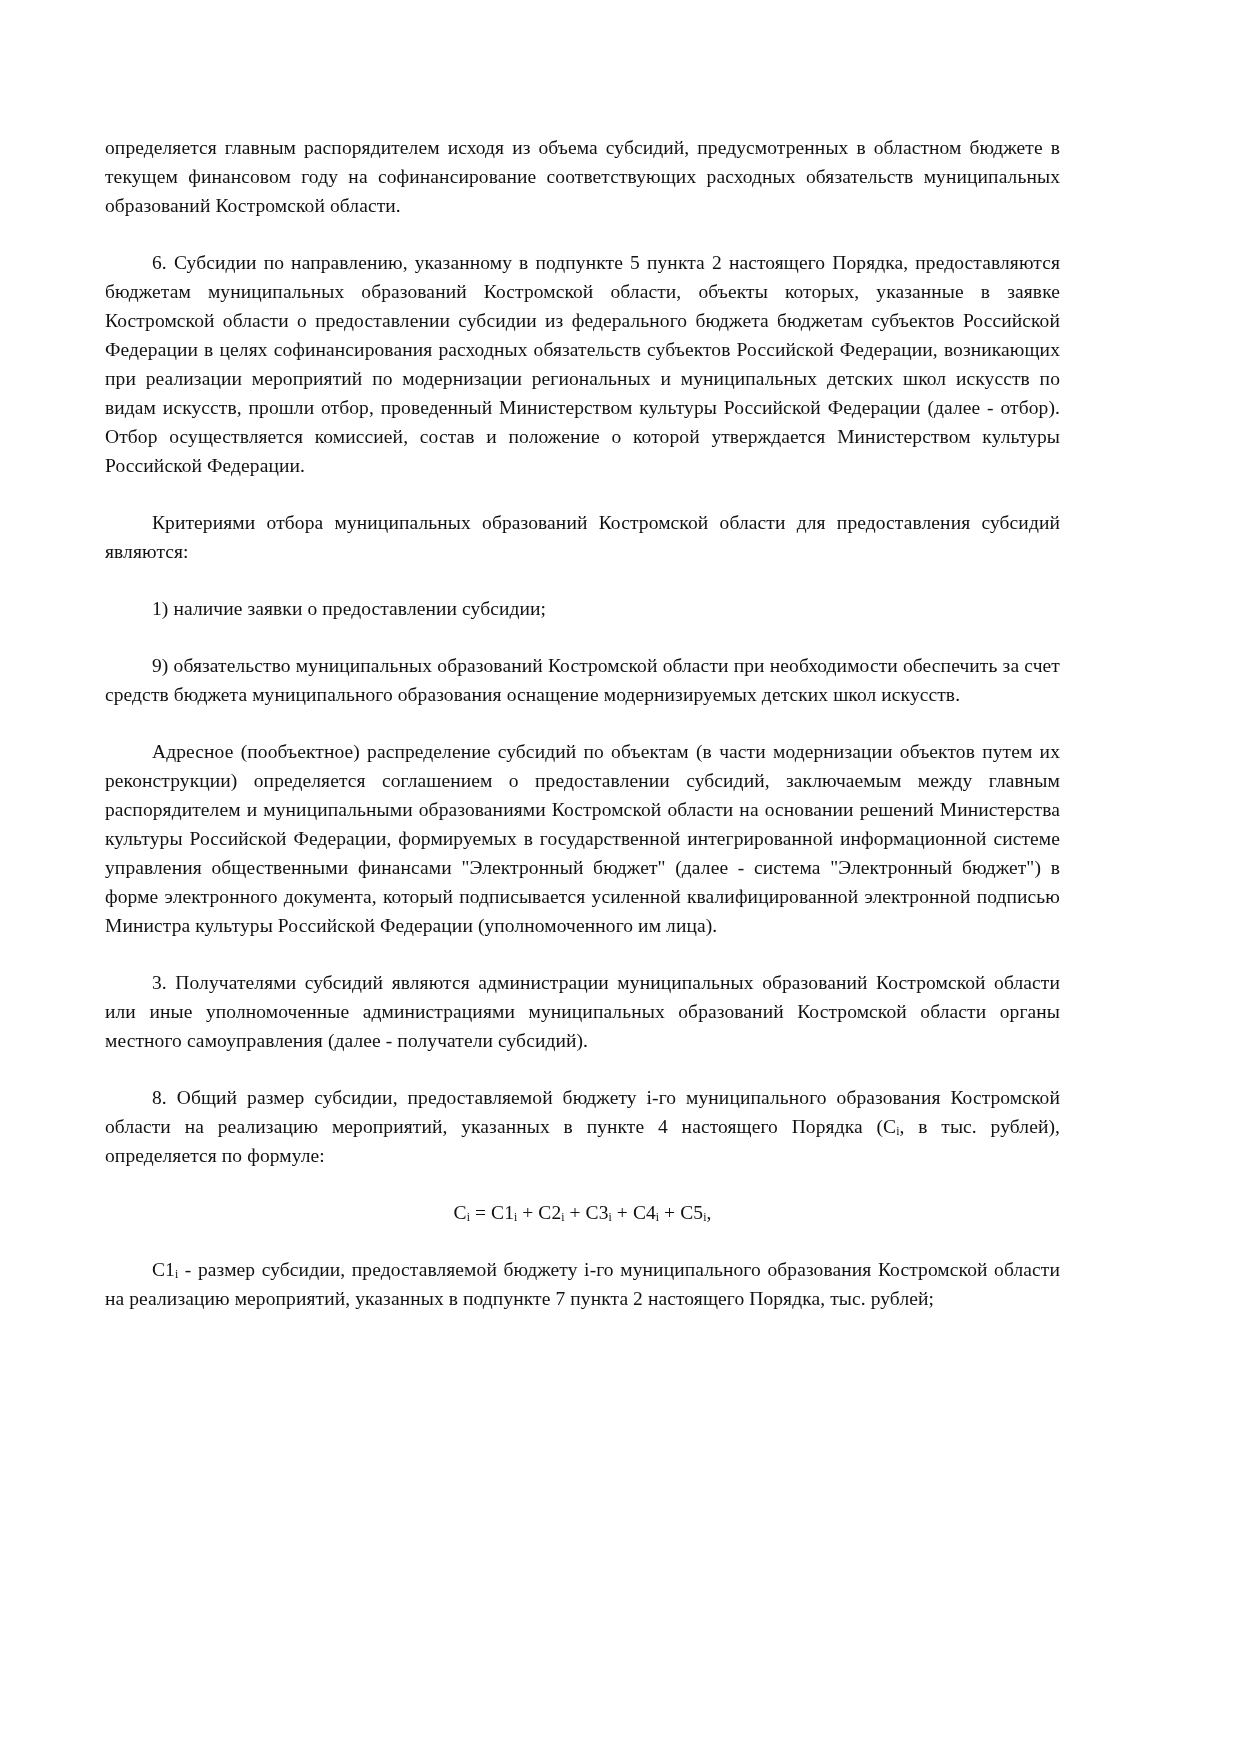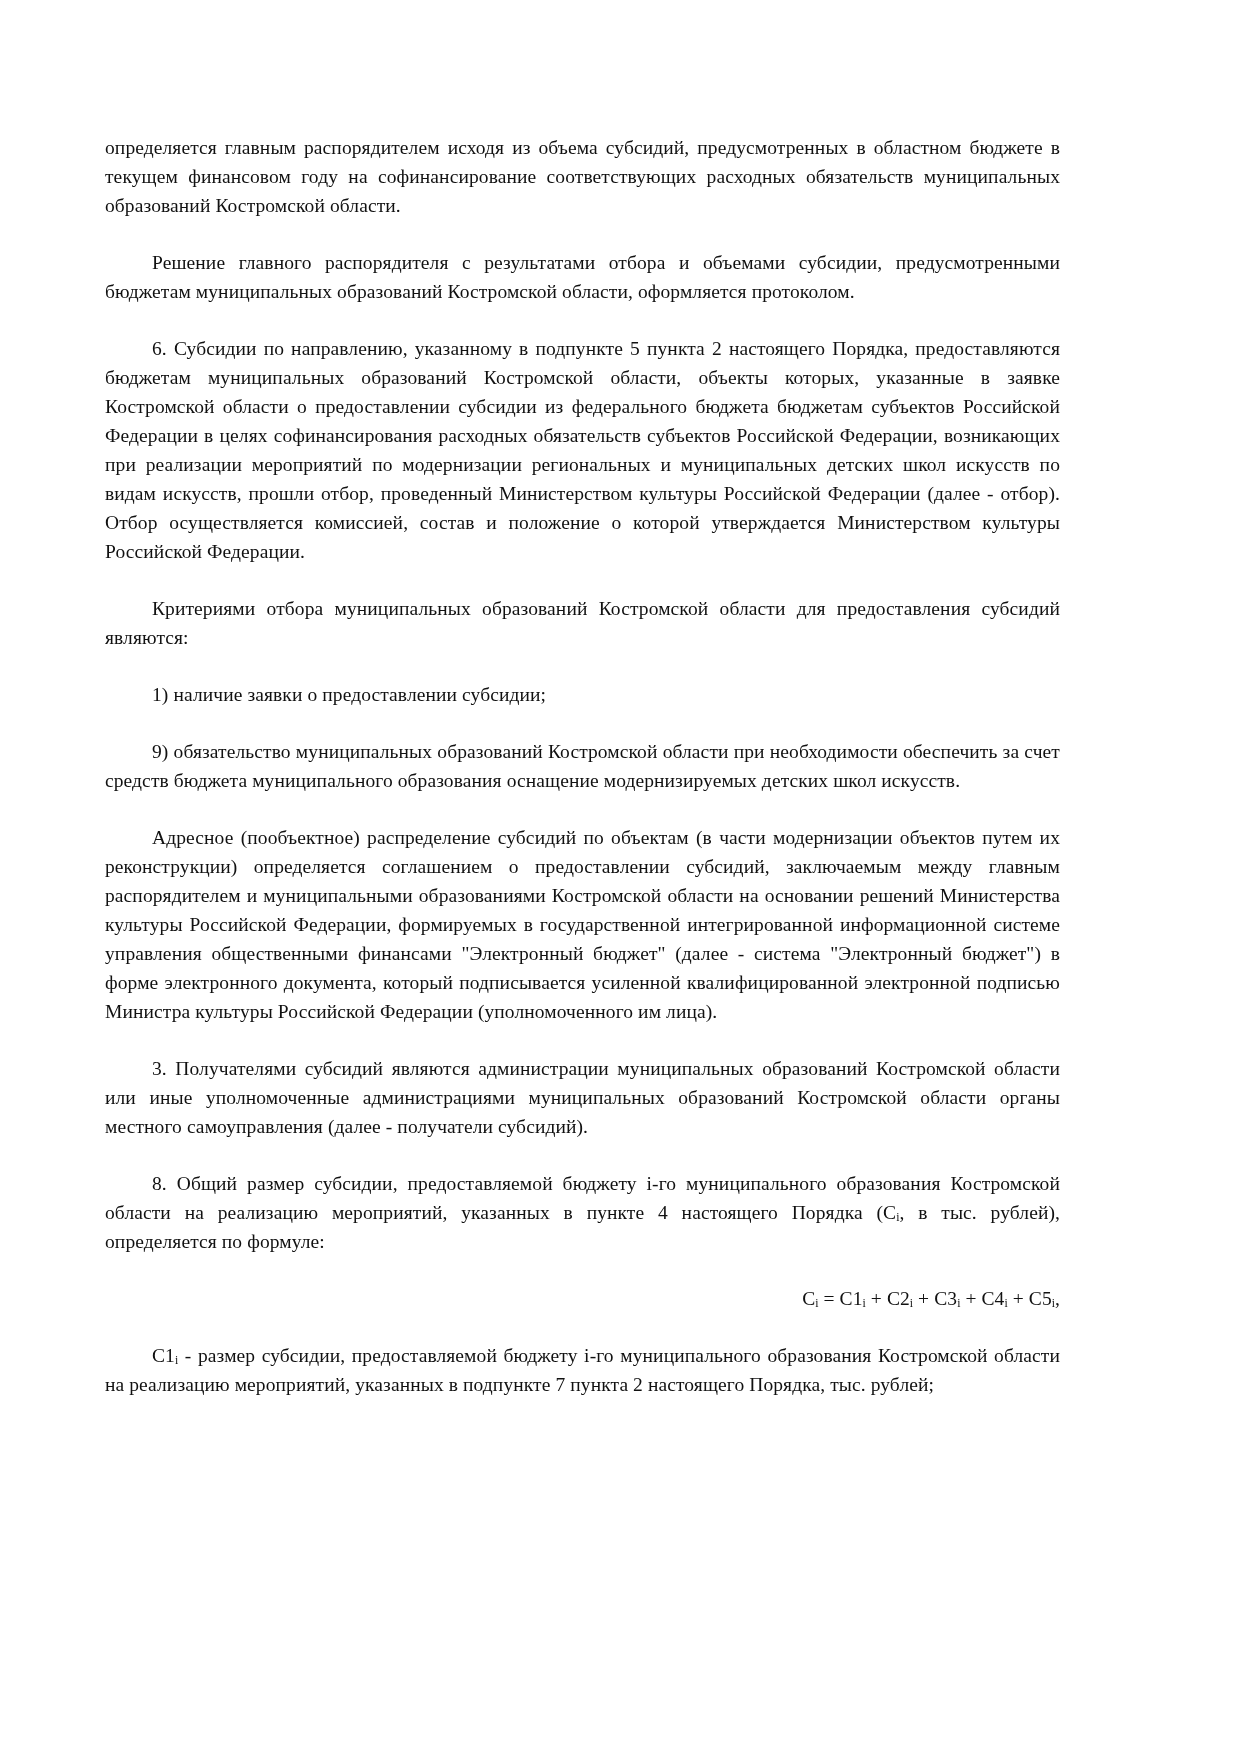--- a/index.html
+++ b/index.html
@@ -29,30 +29,29 @@
     font-size: 19.5px;
     line-height: 29px;
     text-align: justify;
     text-indent: 47px;
     letter-spacing: 0.1px;
   }
   .para.no-indent {
     text-indent: 0;
   }
   .para.formula {
-    text-align: right;
+    text-align: center;
     text-indent: 0;
   }
 </style>
 </head>
 <body>
 
 <div class="page">
   <p class="para no-indent">определяется главным распорядителем исходя из объема субсидий, предусмотренных в областном бюджете в текущем финансовом году на софинансирование соответствующих расходных обязательств муниципальных образований Костромской области.</p>
-  <p class="para">Решение главного распорядителя с результатами отбора и объемами субсидии, предусмотренными бюджетам муниципальных образований Костромской области, оформляется протоколом.</p>
   <p class="para">6. Субсидии по направлению, указанному в подпункте 5 пункта 2 настоящего Порядка, предоставляются бюджетам муниципальных образований Костромской области, объекты которых, указанные в заявке Костромской области о предоставлении субсидии из федерального бюджета бюджетам субъектов Российской Федерации в целях софинансирования расходных обязательств субъектов Российской Федерации, возникающих при реализации мероприятий по модернизации региональных и муниципальных детских школ искусств по видам искусств, прошли отбор, проведенный Министерством культуры Российской Федерации (далее - отбор). Отбор осуществляется комиссией, состав и положение о которой утверждается Министерством культуры Российской Федерации.</p>
   <p class="para">Критериями отбора муниципальных образований Костромской области для предоставления субсидий являются:</p>
   <p class="para">1) наличие заявки о предоставлении субсидии;</p>
   <p class="para">9) обязательство муниципальных образований Костромской области при необходимости обеспечить за счет средств бюджета муниципального образования оснащение модернизируемых детских школ искусств.</p>
   <p class="para">Адресное (пообъектное) распределение субсидий по объектам (в части модернизации объектов путем их реконструкции) определяется соглашением о предоставлении субсидий, заключаемым между главным распорядителем и муниципальными образованиями Костромской области на основании решений Министерства культуры Российской Федерации, формируемых в государственной интегрированной информационной системе управления общественными финансами "Электронный бюджет" (далее - система "Электронный бюджет") в форме электронного документа, который подписывается усиленной квалифицированной электронной подписью Министра культуры Российской Федерации (уполномоченного им лица).</p>
   <p class="para">3. Получателями субсидий являются администрации муниципальных образований Костромской области или иные уполномоченные администрациями муниципальных образований Костромской области органы местного самоуправления (далее - получатели субсидий).</p>
   <p class="para">8. Общий размер субсидии, предоставляемой бюджету i-го муниципального образования Костромской области на реализацию мероприятий, указанных в пункте 4 настоящего Порядка (Cᵢ, в тыс. рублей), определяется по формуле:</p>
   <p class="para formula">Cᵢ = C1ᵢ + C2ᵢ + C3ᵢ + C4ᵢ + C5ᵢ,</p>
   <p class="para">C1ᵢ - размер субсидии, предоставляемой бюджету i-го муниципального образования Костромской области на реализацию мероприятий, указанных в подпункте 7 пункта 2 настоящего Порядка, тыс. рублей;</p>
 </div>

